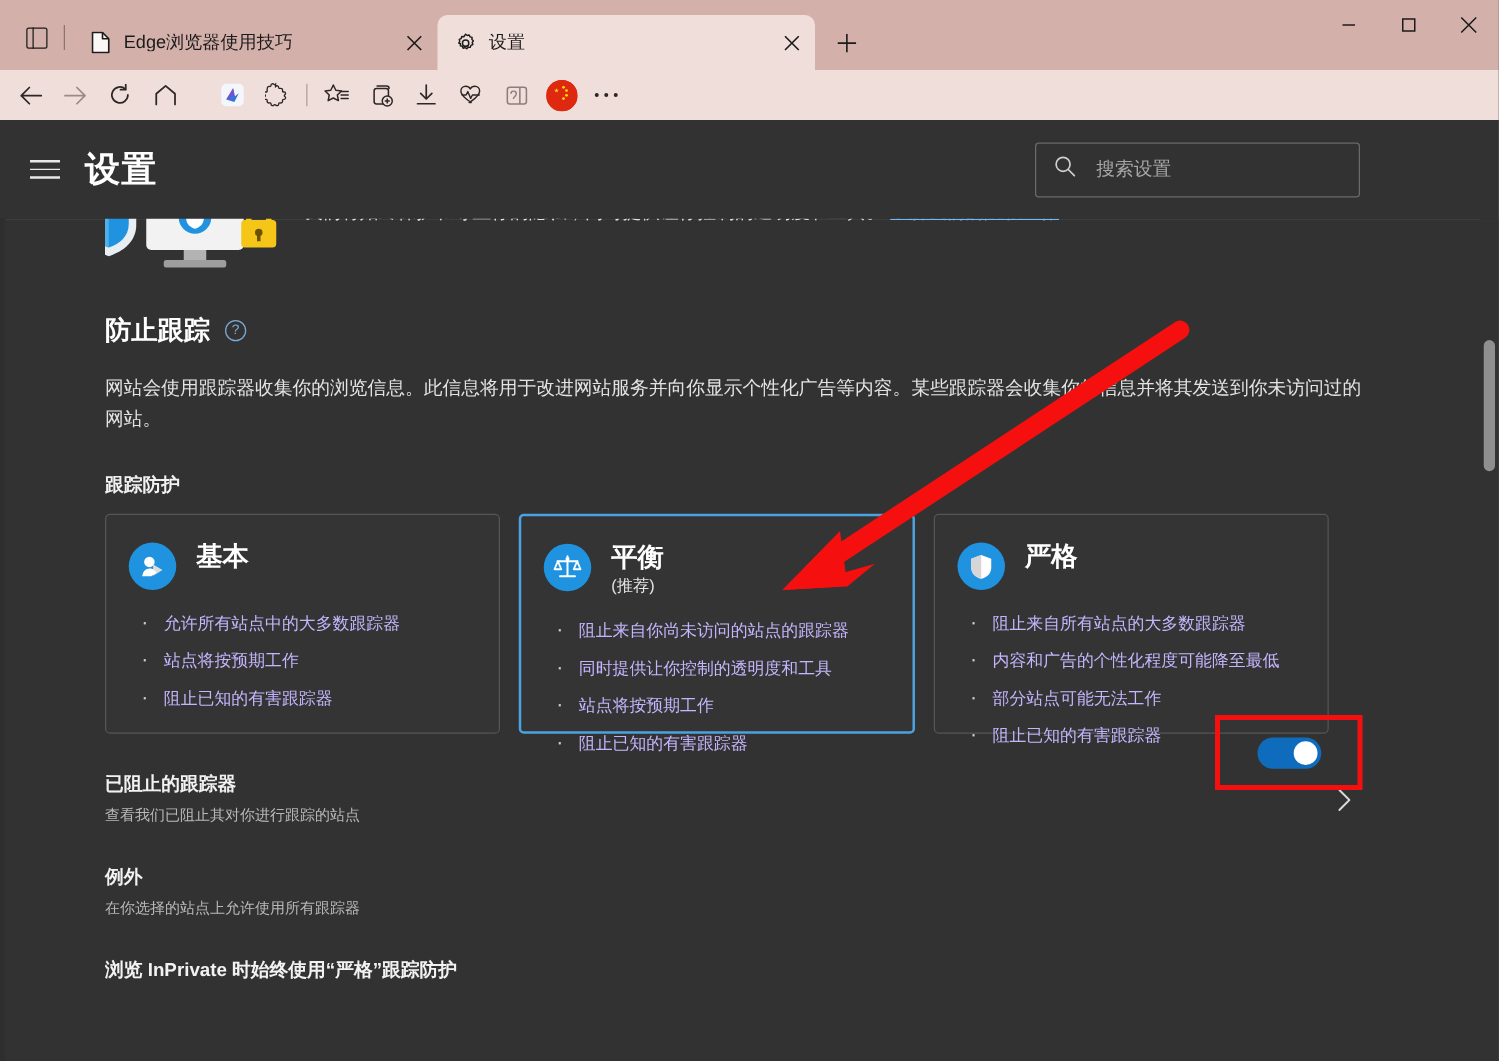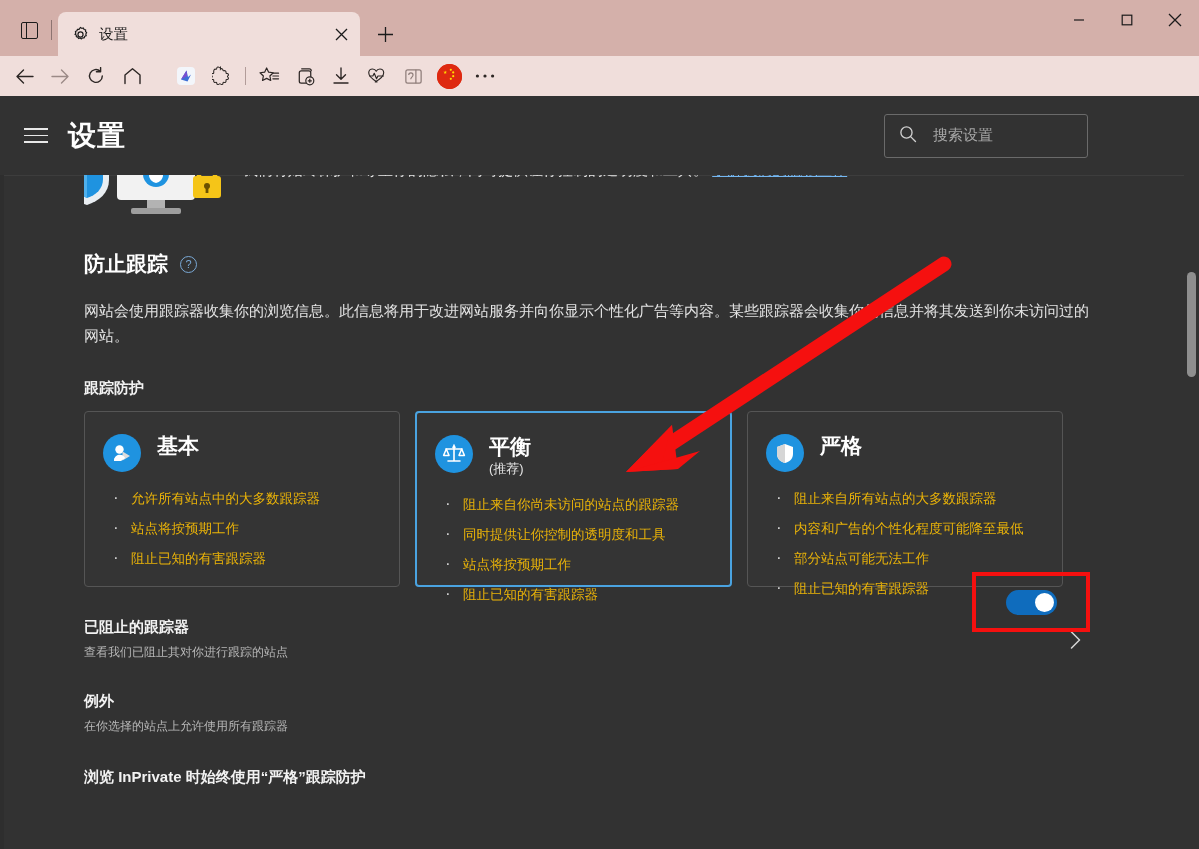--- a/index.html
+++ b/index.html
@@ -151,21 +151,21 @@
     display: flex; flex-direction: column; justify-content: center;
     gap: 5px; padding: 0 2px;
   }
   .hamburger i { display: block; height: 1.6px; background: #e8e8e8; }
   .settings-title {
     font-size: 28px; font-weight: bold; color: #ffffff;
     margin-left: 18px; letter-spacing: 1px;
   }
   .search-wrap {
     margin-left: auto; margin-right: 111px;
-    width: 204px; height: 44px;
+    width: 260px; height: 44px;
     border: 1px solid #6a6a6a; border-radius: 3px;
     background: #323232;
     display: flex; align-items: center; padding: 0 14px;
   }
   .search-wrap .search-ph {
     font-size: 15px; color: #a6a6a6; margin-left: 16px;
   }
 
   .scrollarea {
     position: absolute; top: 79px; left: 0;
@@ -237,21 +237,21 @@
     width: 38px; height: 38px; border-radius: 50%;
     background: #1f93e0; flex: 0 0 38px;
     display: flex; align-items: center; justify-content: center;
   }
   .card-name {
     font-size: 21px; font-weight: bold; color: #ffffff; line-height: 1.15;
   }
   .card-sub { font-size: 13px; color: #e4e4e4; margin-top: 1px; }
   .card ul { list-style: none; margin-top: 12px; }
   .card li {
-    font-size: 13.5px; color: #eab308;
+    font-size: 13.5px; color: #c4b5fd;
     line-height: 30px;
     padding-left: 28px; position: relative;
   }
   .card li::before {
     content: "·"; position: absolute; left: 10px; top: -1px;
     color: #cfcfcf; font-size: 17px;
   }
 
   .toggle-wrap {
     position: absolute; right: 109px; top: 396px;
@@ -312,20 +312,34 @@
 <div id="app">
 
   <div class="tabstrip">
     <div class="tab-left-pad"></div>
 
     <div class="sidebar-toggle">
       <div class="glyph"></div>
     </div>
     <div class="tab-sep"></div>
 
+    <div class="tab inactive">
+      <span class="favicon">
+        <svg width="15" height="18" viewBox="0 0 15 18">
+          <path d="M1 1h8l5 5v11H1z" fill="#fbf7f6" stroke="#1b1b1b" stroke-width="1.3" stroke-linejoin="round"></path>
+          <path d="M9 1v5h5" fill="none" stroke="#1b1b1b" stroke-width="1.3" stroke-linejoin="round"></path>
+        </svg>
+      </span>
+      <span class="tab-title">Edge浏览器使用技巧</span>
+      <span class="tab-close">
+        <svg width="13" height="13" viewBox="0 0 13 13">
+          <path d="M1 1L12 12M12 1L1 12" stroke="#1b1b1b" stroke-width="1.3"></path>
+        </svg>
+      </span>
+    </div>
 
     <div class="tab active">
       <span class="favicon">
         <svg width="17" height="17" viewBox="0 0 20 20">
           <path d="M10 7a3 3 0 100 6 3 3 0 000-6z" fill="none" stroke="#1b1b1b" stroke-width="1.4"></path>
           <path d="M10 1.6l1.5 1.2 1.9-.5.8 1.8 1.9.5-.2 1.9 1.4 1.3-1.1 1.6.6 1.9-1.8.8-.6 1.9-1.9-.1-1.4 1.3-1.6-1-1.8.6-.8-1.7-1.9-.6.1-1.9L3.5 10l1-1.6-.5-1.9L5.8 5.7l.6-1.9 1.9.2z" fill="none" stroke="#1b1b1b" stroke-width="1.35" stroke-linejoin="round"></path>
         </svg>
       </span>
       <span class="tab-title">设置</span>
       <span class="tab-close">

